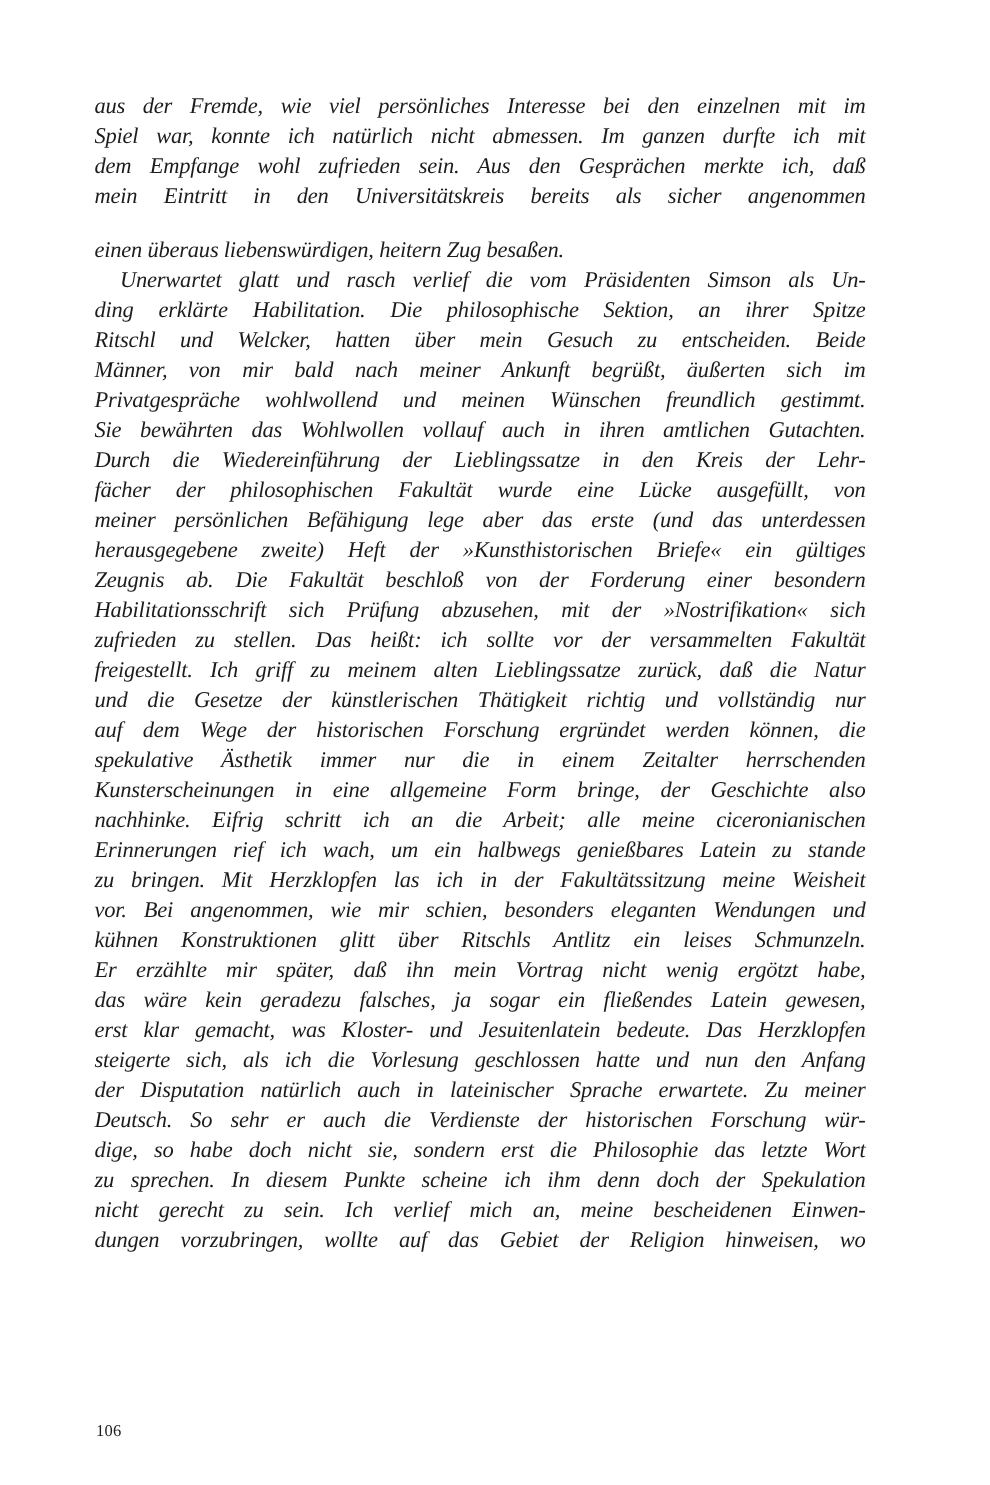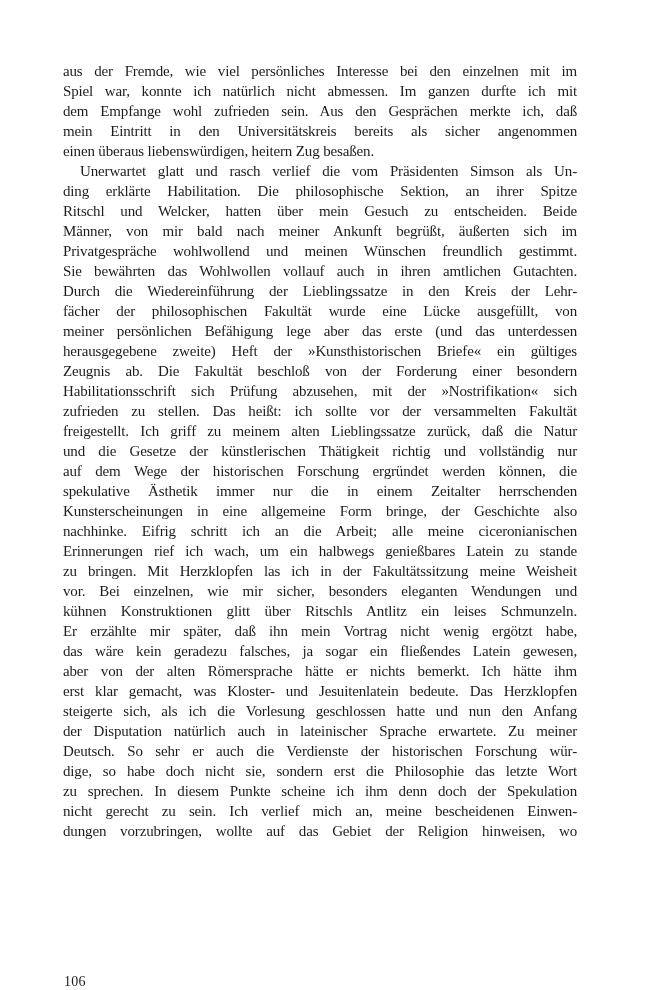--- a/index.html
+++ b/index.html
@@ -18,35 +18,36 @@
   }
   .text-block {
     position: absolute;
     left: 63px;
     top: 61px;
     width: 514px;
     font-size: 15px;
     line-height: 20px;
     letter-spacing: -0.15px;
     color: #1c1c1c;
+    font-style: italic;
   }
   .para { margin: 0; }
   .line {
     text-align: justify;
     text-align-last: justify;
     white-space: normal;
     hyphens: none;
   }
-  .line.no-just { text-align-last: left; }
+  .line.no-just { text-align-last: left; margin-top: 16px; }
   .line.indent { text-indent: 17px; }
   .page-number {
     position: absolute;
     left: 64px;
-    top: 974px;
-    font-size: 14px;
+    top: 948px;
+    font-size: 11px;
     letter-spacing: 0.2px;
     color: #1c1c1c;
   }
 </style>
 </head>
 <body style="background: rgb(255, 255, 255);">
 
 <div class="page">
   <div class="text-block" style="color: rgb(28, 28, 28);">
       <div class="para">
@@ -71,25 +72,24 @@
         <div class="line">Habilitationsschrift sich Prüfung abzusehen, mit der »Nostrifikation« sich</div>
         <div class="line">zufrieden zu stellen. Das heißt: ich sollte vor der versammelten Fakultät</div>
         <div class="line">freigestellt. Ich griff zu meinem alten Lieblingssatze zurück, daß die Natur</div>
         <div class="line">und die Gesetze der künstlerischen Thätigkeit richtig und vollständig nur</div>
         <div class="line">auf dem Wege der historischen Forschung ergründet werden können, die</div>
         <div class="line">spekulative Ästhetik immer nur die in einem Zeitalter herrschenden</div>
         <div class="line">Kunsterscheinungen in eine allgemeine Form bringe, der Geschichte also</div>
         <div class="line">nachhinke. Eifrig schritt ich an die Arbeit; alle meine ciceronianischen</div>
         <div class="line">Erinnerungen rief ich wach, um ein halbwegs genießbares Latein zu stande</div>
         <div class="line">zu bringen. Mit Herzklopfen las ich in der Fakultätssitzung meine Weisheit</div>
-        <div class="line">vor. Bei einzelnen, wie mir sicher, besonders eleganten Wendungen und</div>
+        <div class="line">vor. Bei angenommen, wie mir schien, besonders eleganten Wendungen und</div>
         <div class="line">kühnen Konstruktionen glitt über Ritschls Antlitz ein leises Schmunzeln.</div>
         <div class="line">Er erzählte mir später, daß ihn mein Vortrag nicht wenig ergötzt habe,</div>
         <div class="line">das wäre kein geradezu falsches, ja sogar ein fließendes Latein gewesen,</div>
-        <div class="line">aber von der alten Römersprache hätte er nichts bemerkt. Ich hätte ihm</div>
         <div class="line">erst klar gemacht, was Kloster- und Jesuitenlatein bedeute. Das Herzklopfen</div>
         <div class="line">steigerte sich, als ich die Vorlesung geschlossen hatte und nun den Anfang</div>
         <div class="line">der Disputation natürlich auch in lateinischer Sprache erwartete. Zu meiner</div>
         <div class="line">Deutsch. So sehr er auch die Verdienste der historischen Forschung wür-</div>
         <div class="line">dige, so habe doch nicht sie, sondern erst die Philosophie das letzte Wort</div>
         <div class="line">zu sprechen. In diesem Punkte scheine ich ihm denn doch der Spekulation</div>
         <div class="line">nicht gerecht zu sein. Ich verlief mich an, meine bescheidenen Einwen-</div>
         <div class="line">dungen vorzubringen, wollte auf das Gebiet der Religion hinweisen, wo</div>
       </div>
     </div>

